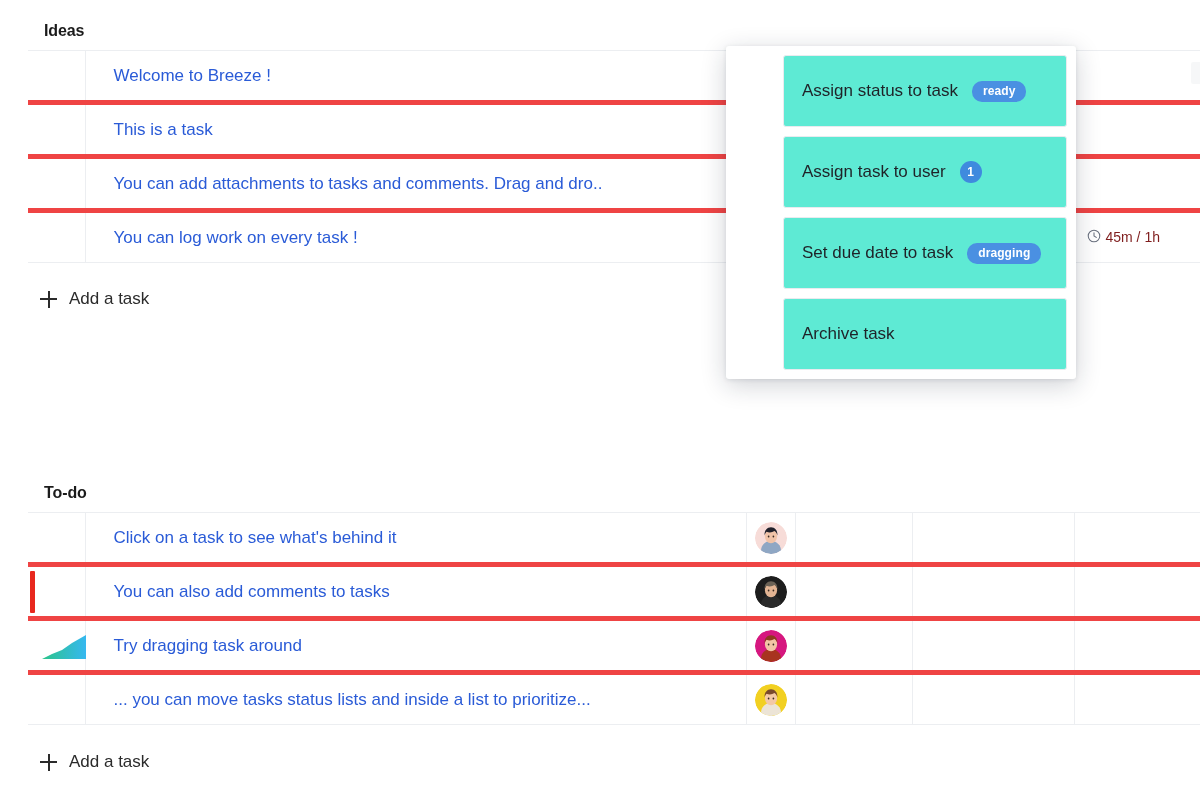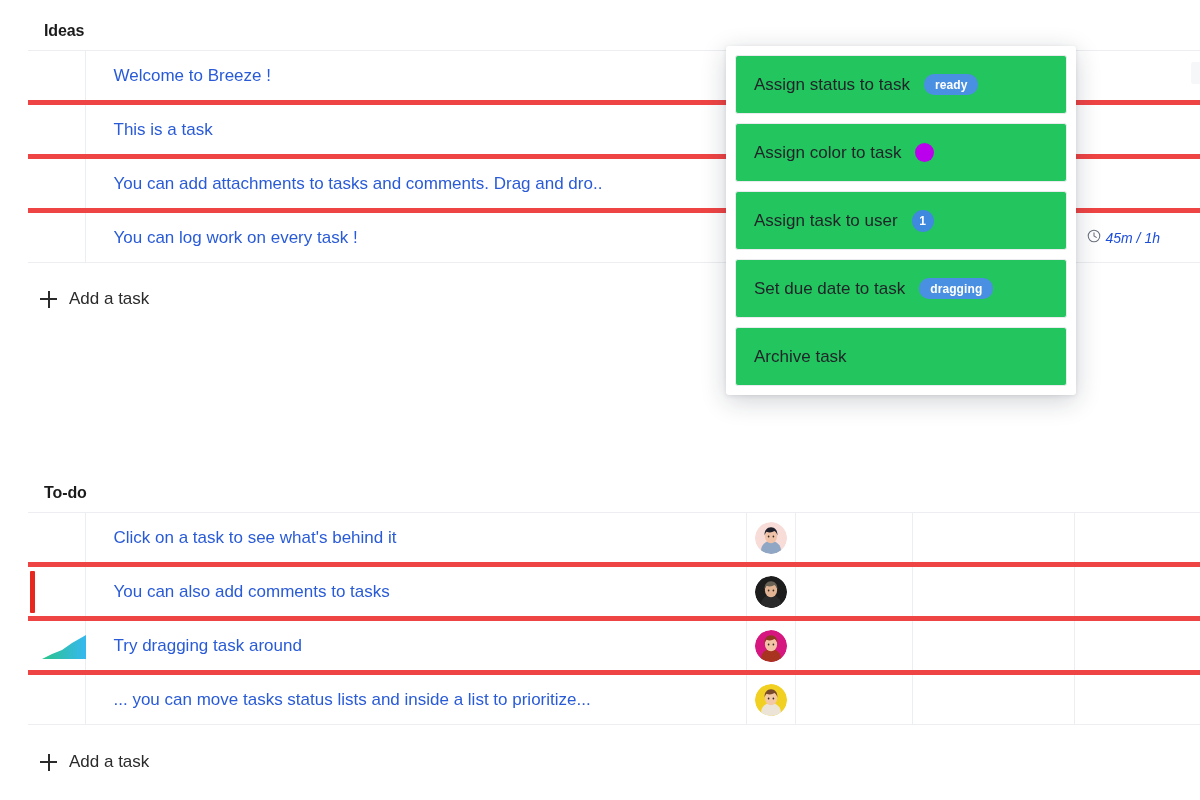--- a/index.html
+++ b/index.html
@@ -93,27 +93,26 @@
     margin: 0 auto;
     display: block;
     overflow: hidden;
     position: relative;
   }
   .avatar svg { display: block; }
 
   
   .timelog {
     display: flex;
-    align-items: center;
+    align-items: flex-start;
     gap: 5px;
     font-size: 14px;
-    color: #1d4ed8;
+    color: #7f1d1d;
     padding-left: 12px;
     white-space: nowrap;
-    font-style: italic;
   }
   .timelog svg { flex: none; }
 
   
   .add-task {
     display: inline-flex;
     align-items: center;
     gap: 12px;
     font-size: 17px;
     color: #2b2b2b;
@@ -143,27 +142,28 @@
     width: 350px;
     background: #ffffff;
     border-radius: 3px;
     box-shadow: 0 6px 26px rgba(20,28,48,.20), 0 1px 4px rgba(20,28,48,.10);
     padding: 9px;
     z-index: 50;
   }
   .popup-item {
     display: flex;
     align-items: center;
-    height: 59px;
+    height: 72px;
     border: 1px solid #e9ebef;
     border-radius: 3px;
     margin-bottom: 9px;
     padding: 0 18px;
-    background: #22c55e;
+    background: #5eead4;
     cursor: pointer;
+    margin-left: 48px;
   }
   .popup-item:last-child { margin-bottom: 0; }
   .popup-item-label {
     font-size: 17px;
     color: #1f2328;
     margin-right: 14px;
     white-space: nowrap;
   }
   .pill {
     display: inline-flex;
@@ -396,24 +396,20 @@
     </div>
   </div>
 
   <div class="edge-sliver"></div>
 
   <div class="popup">
     <div id="popup-items">
         <div class="popup-item">
           <span class="popup-item-label">Assign status to task</span>
           <span class="pill" style="background: rgb(74, 144, 226);">ready</span>
-        </div>
-        <div class="popup-item">
-          <span class="popup-item-label">Assign color to task</span>
-          <span class="color-dot" style="background: rgb(187, 0, 238);"></span>
         </div>
         <div class="popup-item">
           <span class="popup-item-label">Assign task to user</span>
           <span class="user-badge" style="background: rgb(63, 138, 222);">1</span>
         </div>
         <div class="popup-item">
           <span class="popup-item-label">Set due date to task</span>
           <span class="pill" style="background: rgb(74, 144, 226);">dragging</span>
         </div>
         <div class="popup-item">

